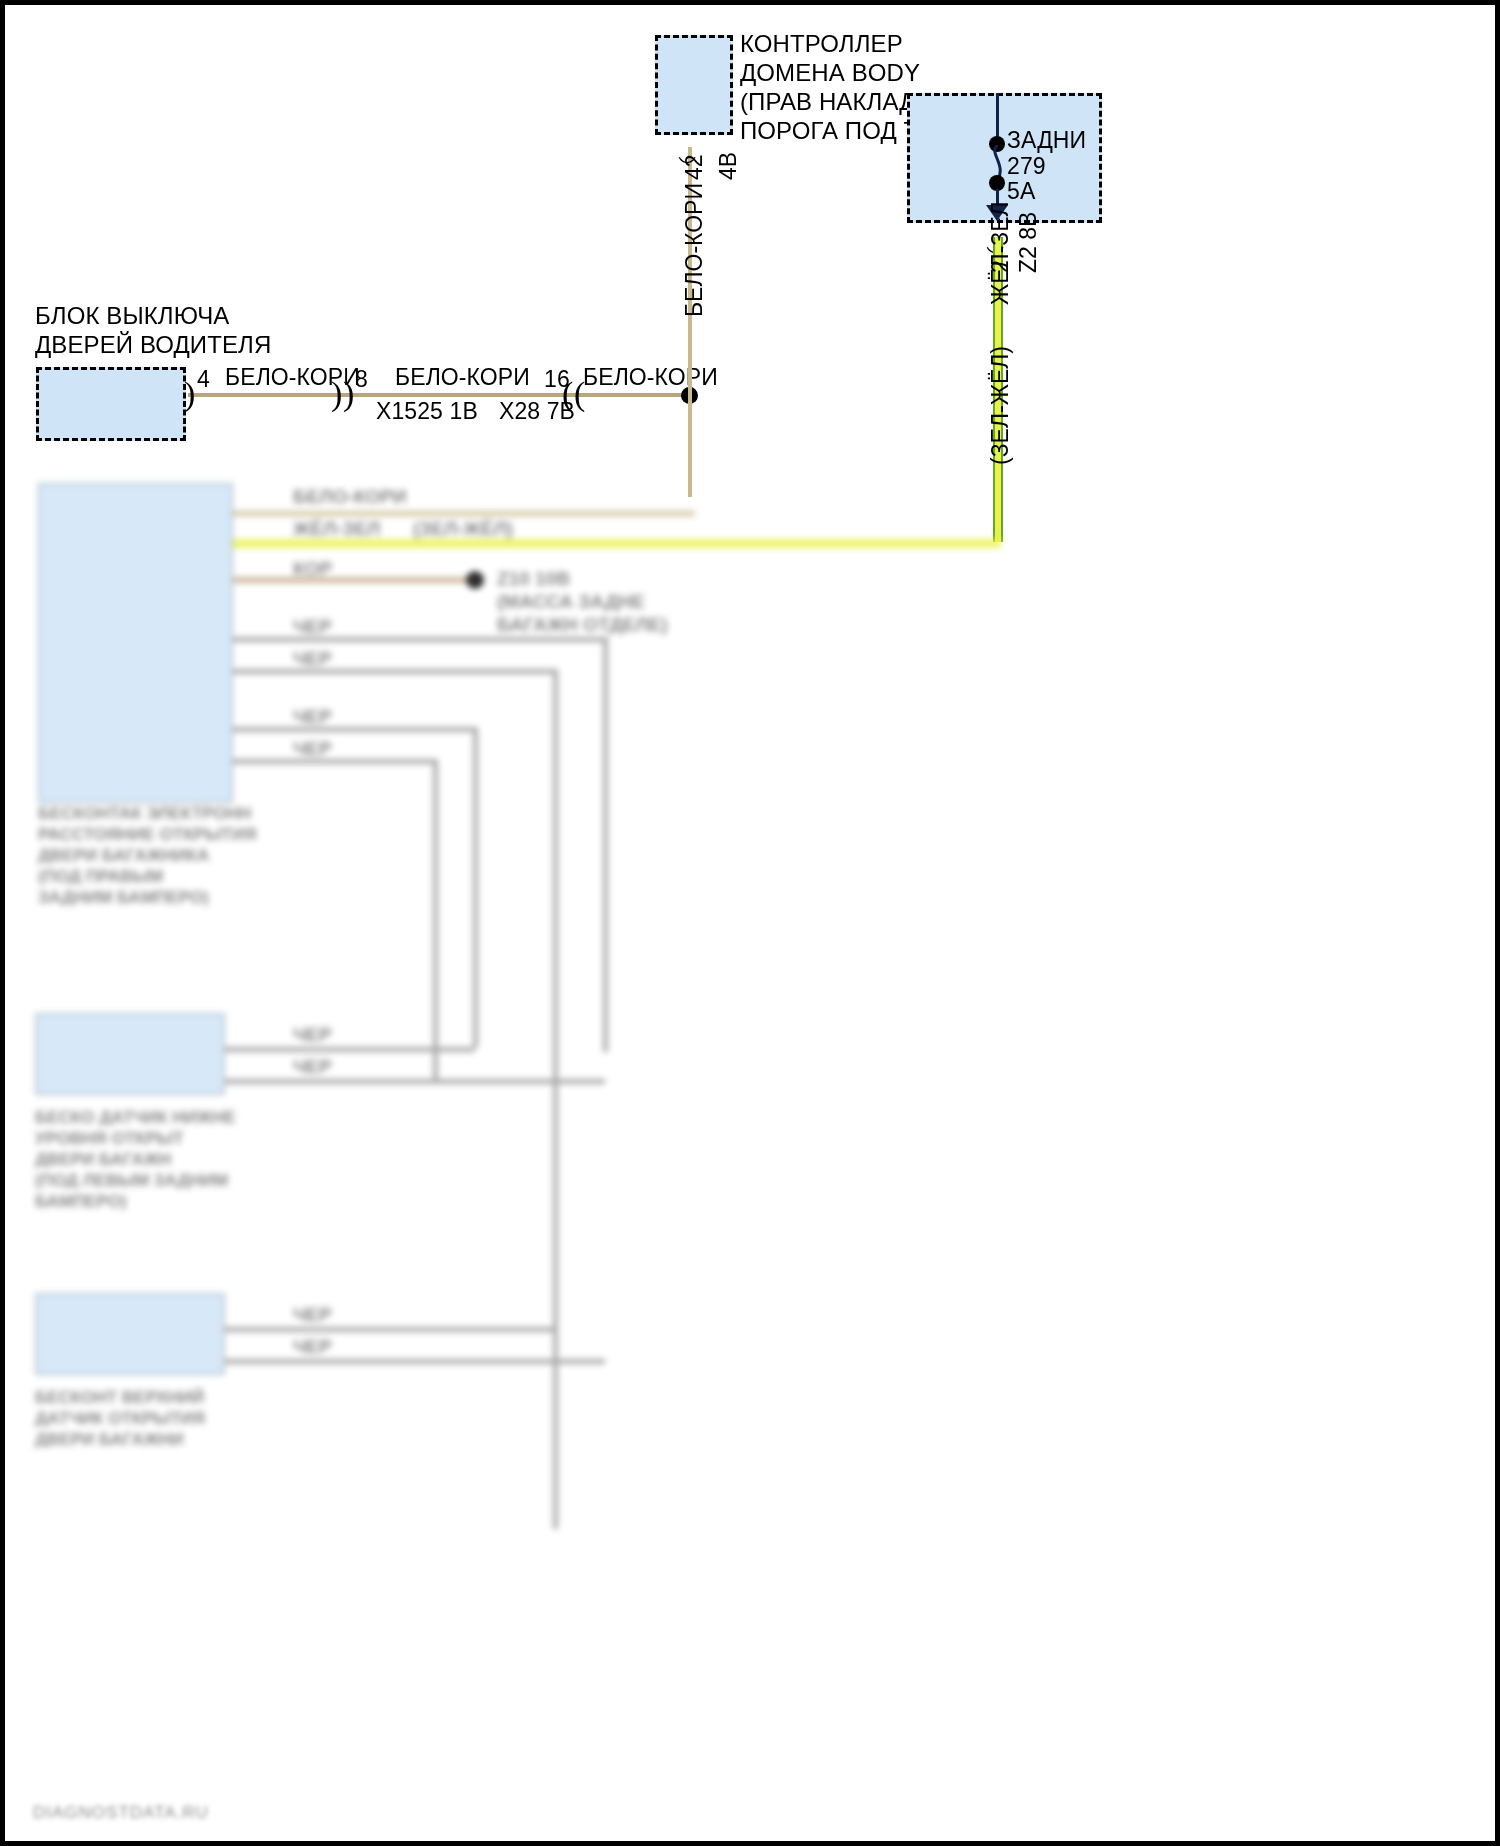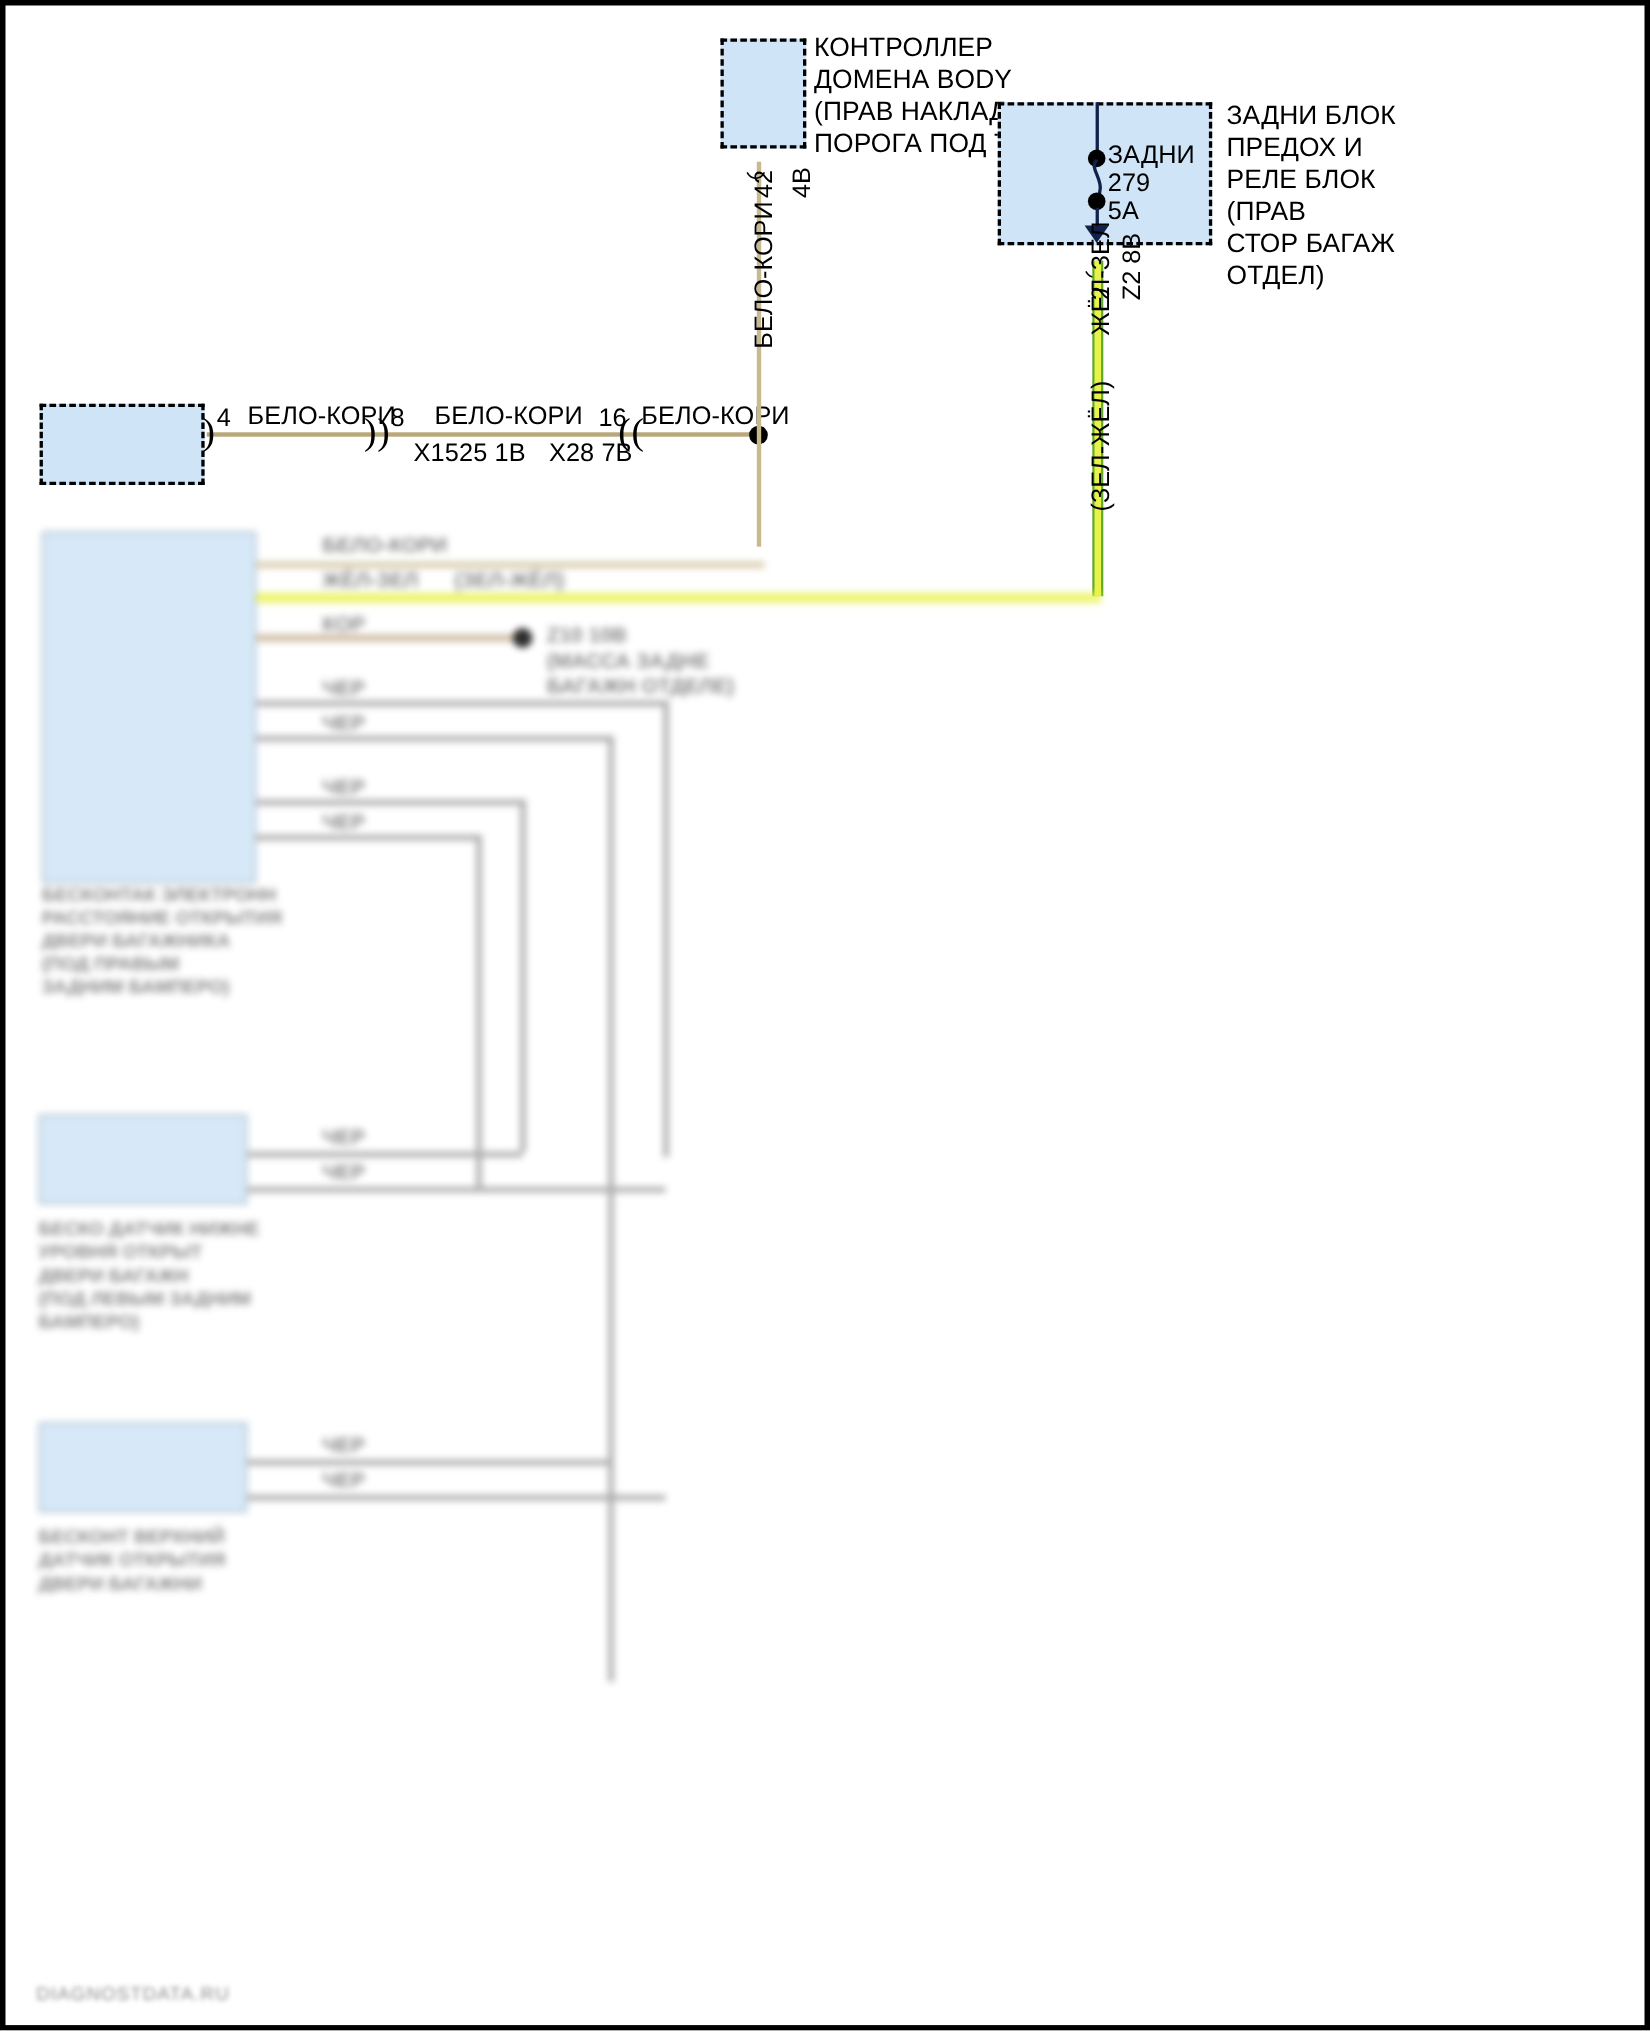--- a/index.html
+++ b/index.html
@@ -83,20 +83,22 @@
     position:absolute;
     font-size:17px;color:#8c8c8c;letter-spacing:1px;
     filter:blur(2.6px);
   }
 </style>
 </head>
 <body>
 
 <div id="page">
 
+  <div class="lbl abs" style="left:30px;top:296px;font-size:24px;line-height:29px;">БЛОК ВЫКЛЮЧА
+ДВЕРЕЙ ВОДИТЕЛЯ</div>
   <div class="abs blk-dashed" style="left:31px;top:362px;width:150px;height:74px;"></div>
 
   <div class="wire w-h c-tan abs" style="left:183px;top:388px;width:505px;"></div>
 
   <div class="conn" style="left:179px;top:372px;">)</div>
   <div class="conn" style="left:326px;top:372px;">)</div>
   <div class="conn" style="left:338px;top:372px;">)</div>
   <div class="conn" style="left:557px;top:372px;">(</div>
   <div class="conn" style="left:569px;top:372px;">(</div>
 
@@ -120,26 +122,20 @@
 
   <div class="wire w-v c-tan2 abs" style="left:683px;top:142px;height:350px;"></div>
   <div class="conn" style="left:673px;top:126px;font-size:30px;">‿</div>
 
   <div class="rot" style="left:676px;top:175px;">42</div>
   <div class="rot" style="left:710px;top:175px;">4B</div>
   <div class="rot" style="left:676px;top:312px;">БЕЛО-КОРИ</div>
 
 
   <div class="abs blk-dashed" style="left:902px;top:88px;width:195px;height:130px;"></div>
-  <div class="lbl abs" style="left:1110px;top:86px;font-size:24px;line-height:29px;">ЗАДНИ БЛОК
-ПРЕДОХ И
-РЕЛЕ БЛОК
-(ПРАВ
-СТОР БАГАЖ
-ОТДЕЛ)</div>
 
   <div class="wire w-v c-blk abs" style="left:991px;top:88px;height:50px;width:3px;"></div>
   <div class="dot" style="left:984px;top:131px;width:16px;height:16px;"></div>
   <svg class="abs" style="left:980px;top:140px;" width="26" height="36">
     <path d="M12.5 0 C 3 8, 22 19, 12.5 36" stroke="#11224a" stroke-width="3" fill="none"></path>
   </svg>
   <div class="dot" style="left:984px;top:170px;width:16px;height:16px;"></div>
   <div class="wire w-v c-blk abs" style="left:991px;top:184px;height:24px;width:3px;"></div>
   <div class="arrow-dn" style="left:981px;top:200px;"></div>
 

